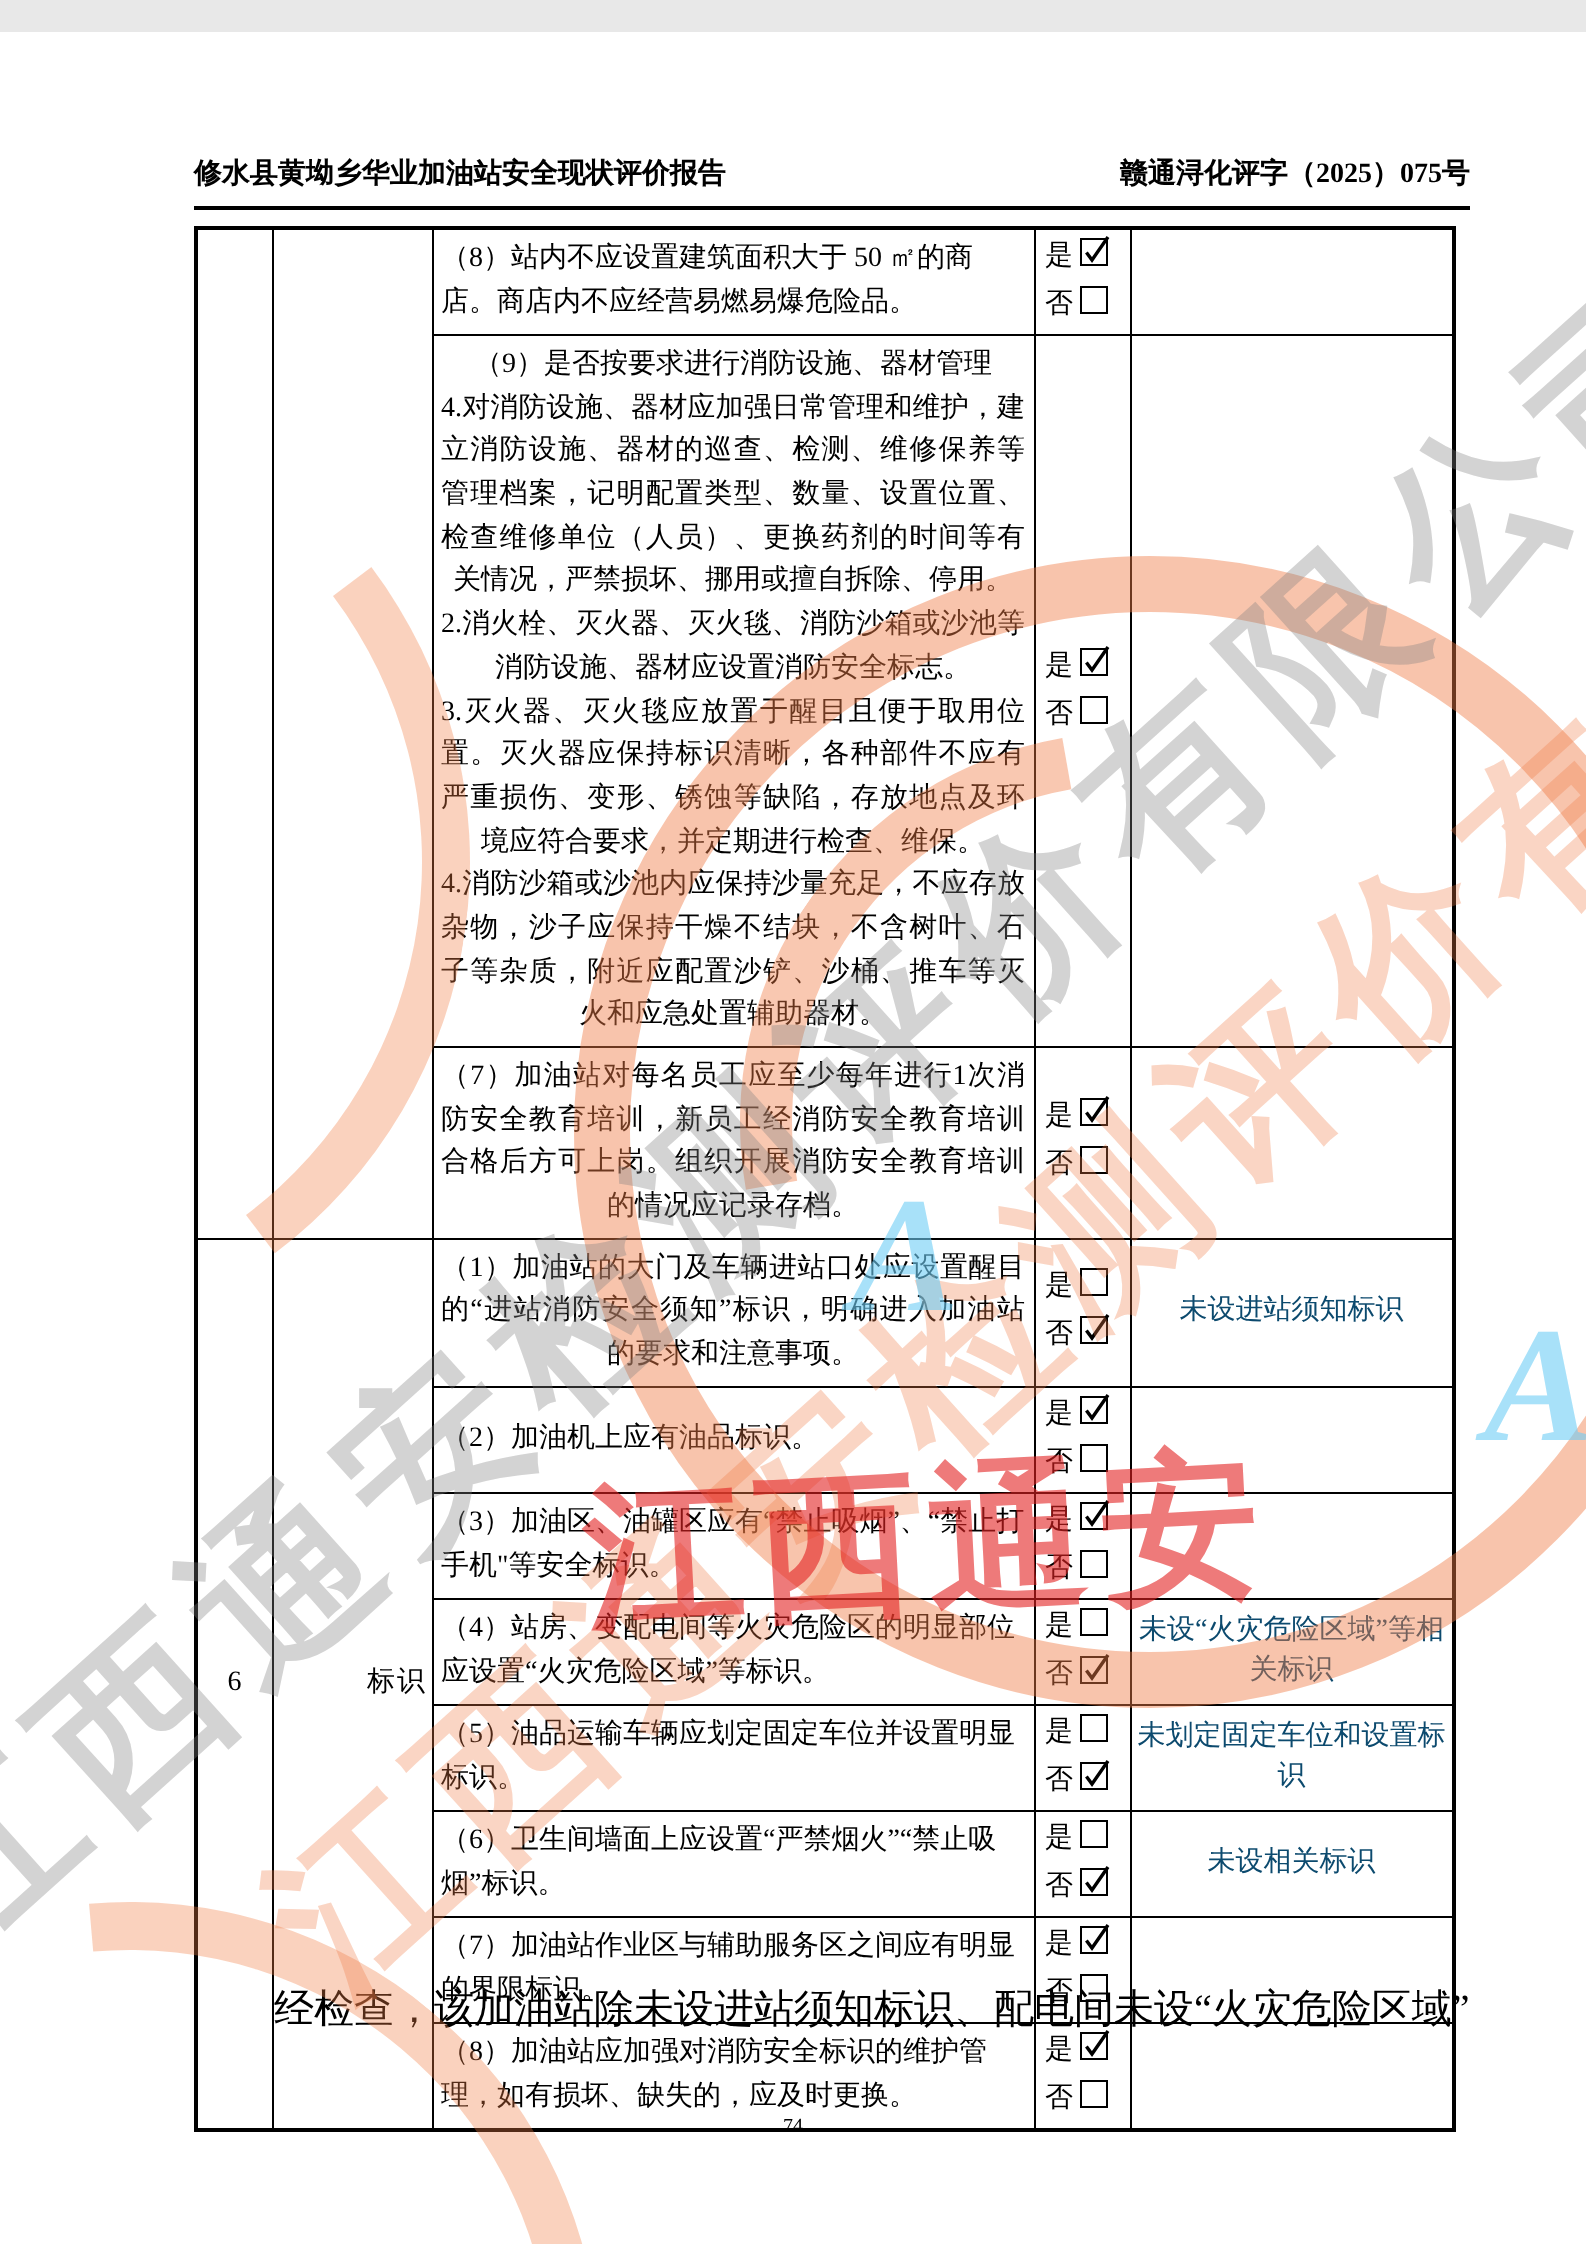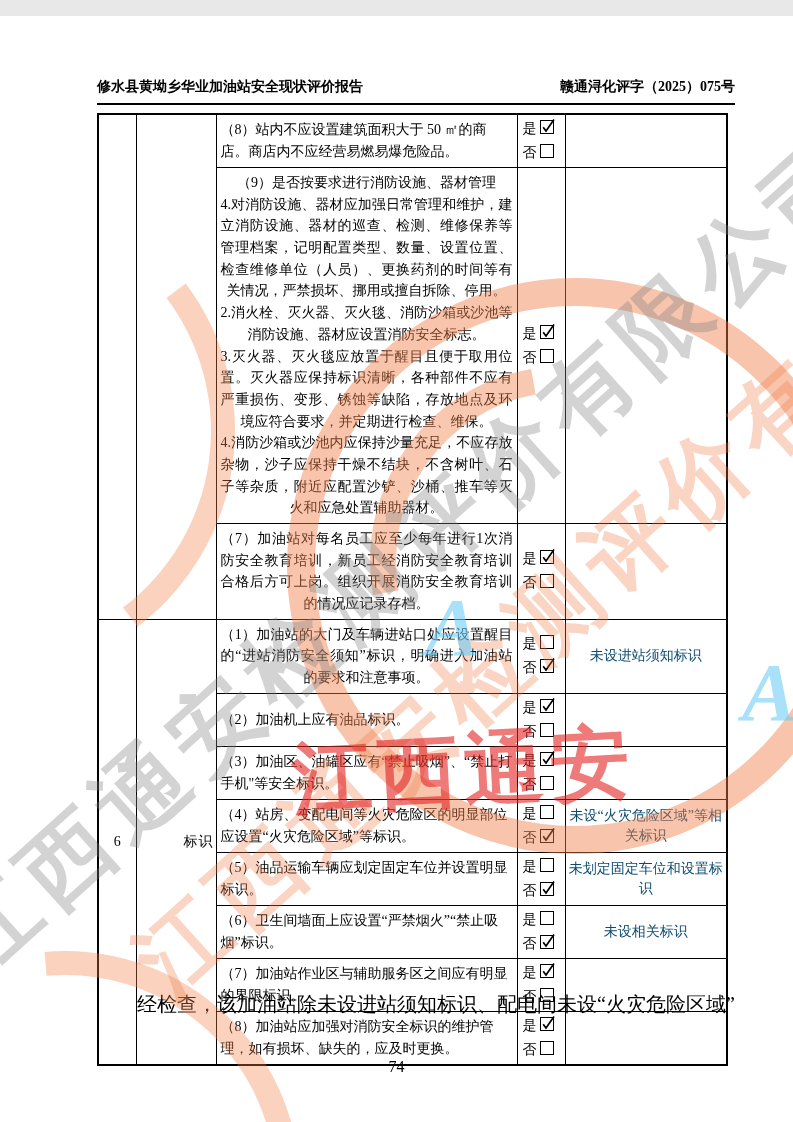--- a/index.html
+++ b/index.html
@@ -41,21 +41,21 @@
   .cb svg { position:absolute; left:0; top:0; width:12px; height:12px; overflow:visible; }
   td.col-rem { text-align:center; vertical-align:middle; color:#0c4a6e; padding:2px 3px; line-height:1.45; }
 
   
   .closing {
     position:absolute; left:97px; top:975px; width:638px;
     font-size:20px; text-indent:2em; margin:0;
   }
   .page-number {
     position:absolute; left:0; top:1042px; width:100%;
-    text-align:center; font-size:16px;
+    text-align:center; font-size:10px;
   }
 
   
   .watermark { position:absolute; inset:0; z-index:3; pointer-events:none; overflow:hidden; }
   .wm-ring {
     position:absolute; left:287px; top:262px; width:576px; height:576px;
     border:28px solid rgba(240,125,70,0.45); border-radius:50%; box-sizing:border-box;
   }
   .wm-arc1 {
     position:absolute; left:370px; top:350px; width:390px; height:390px;

